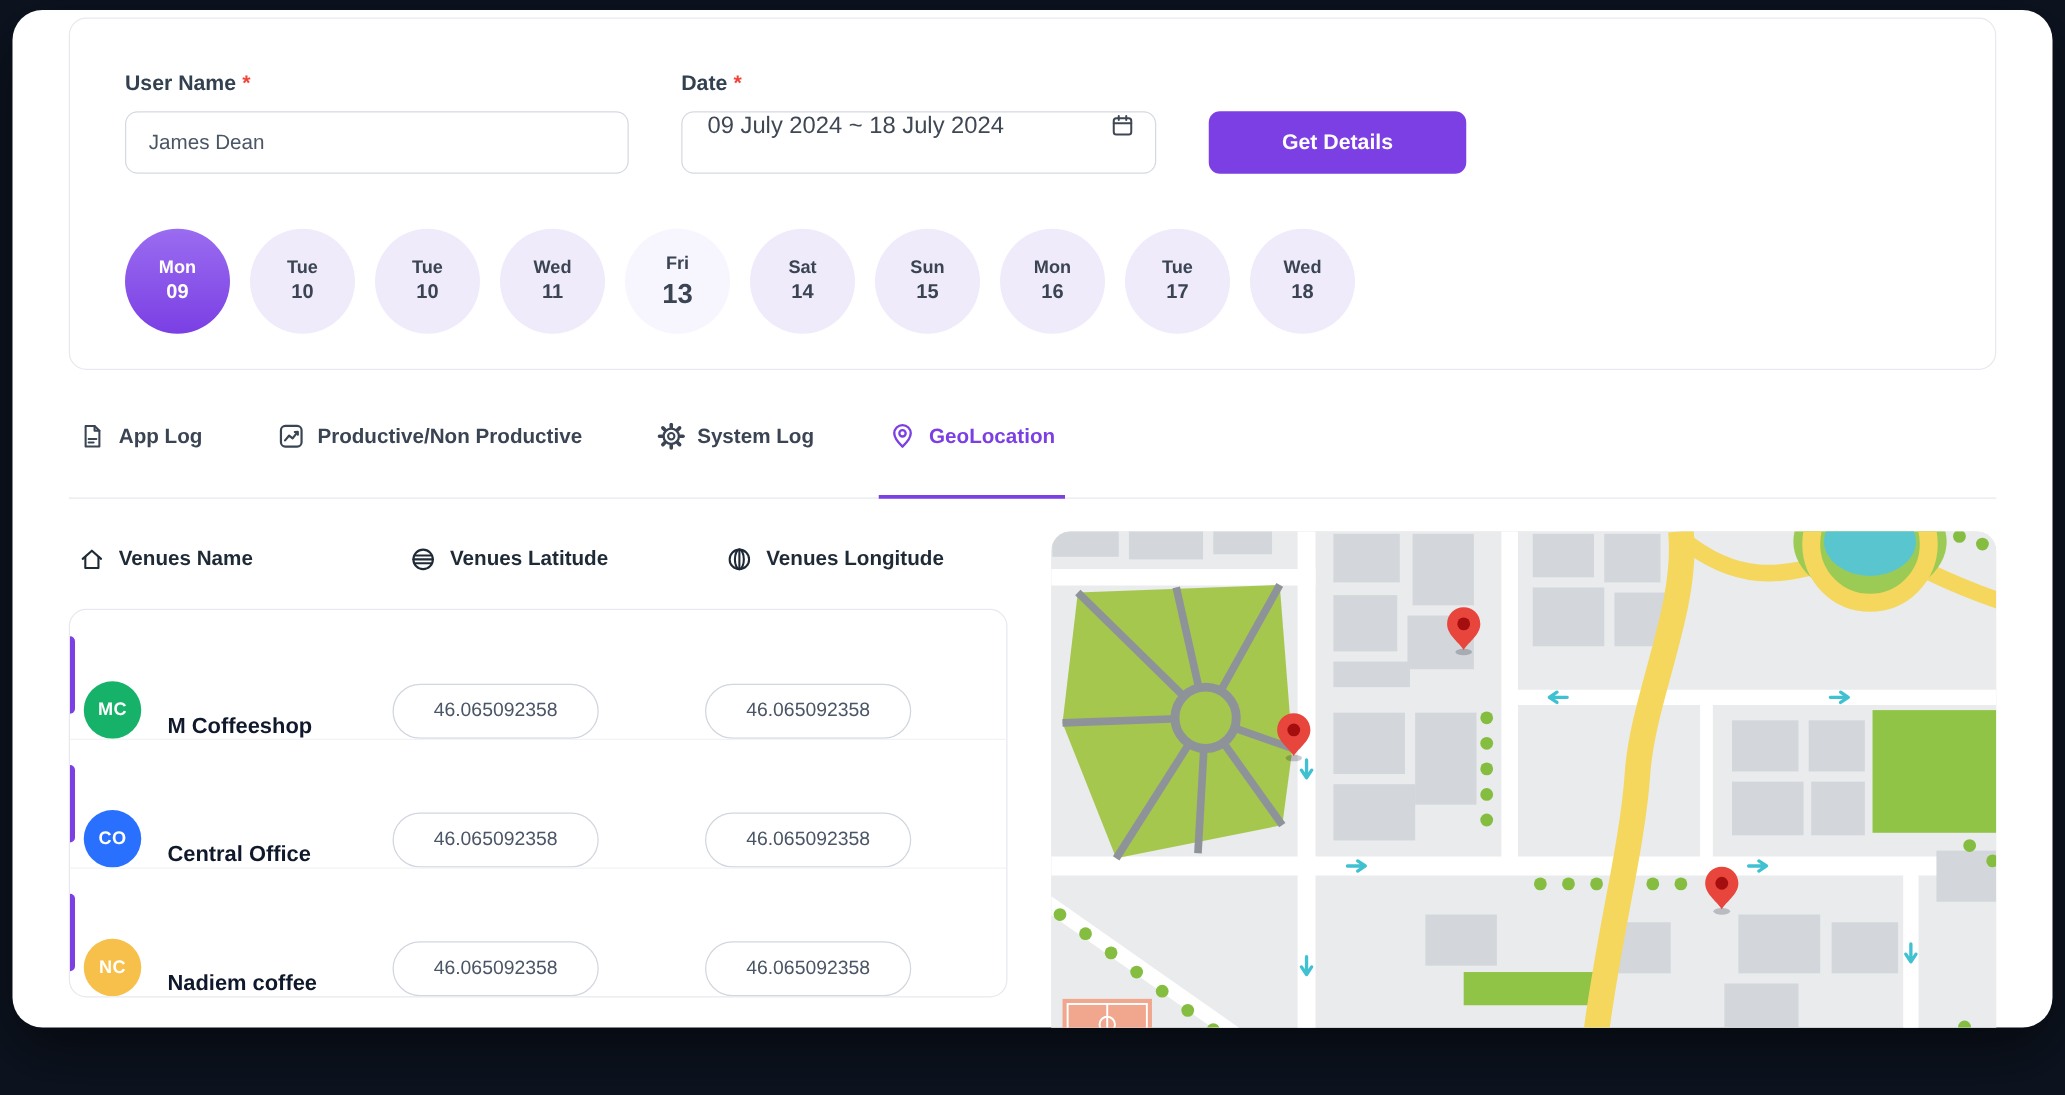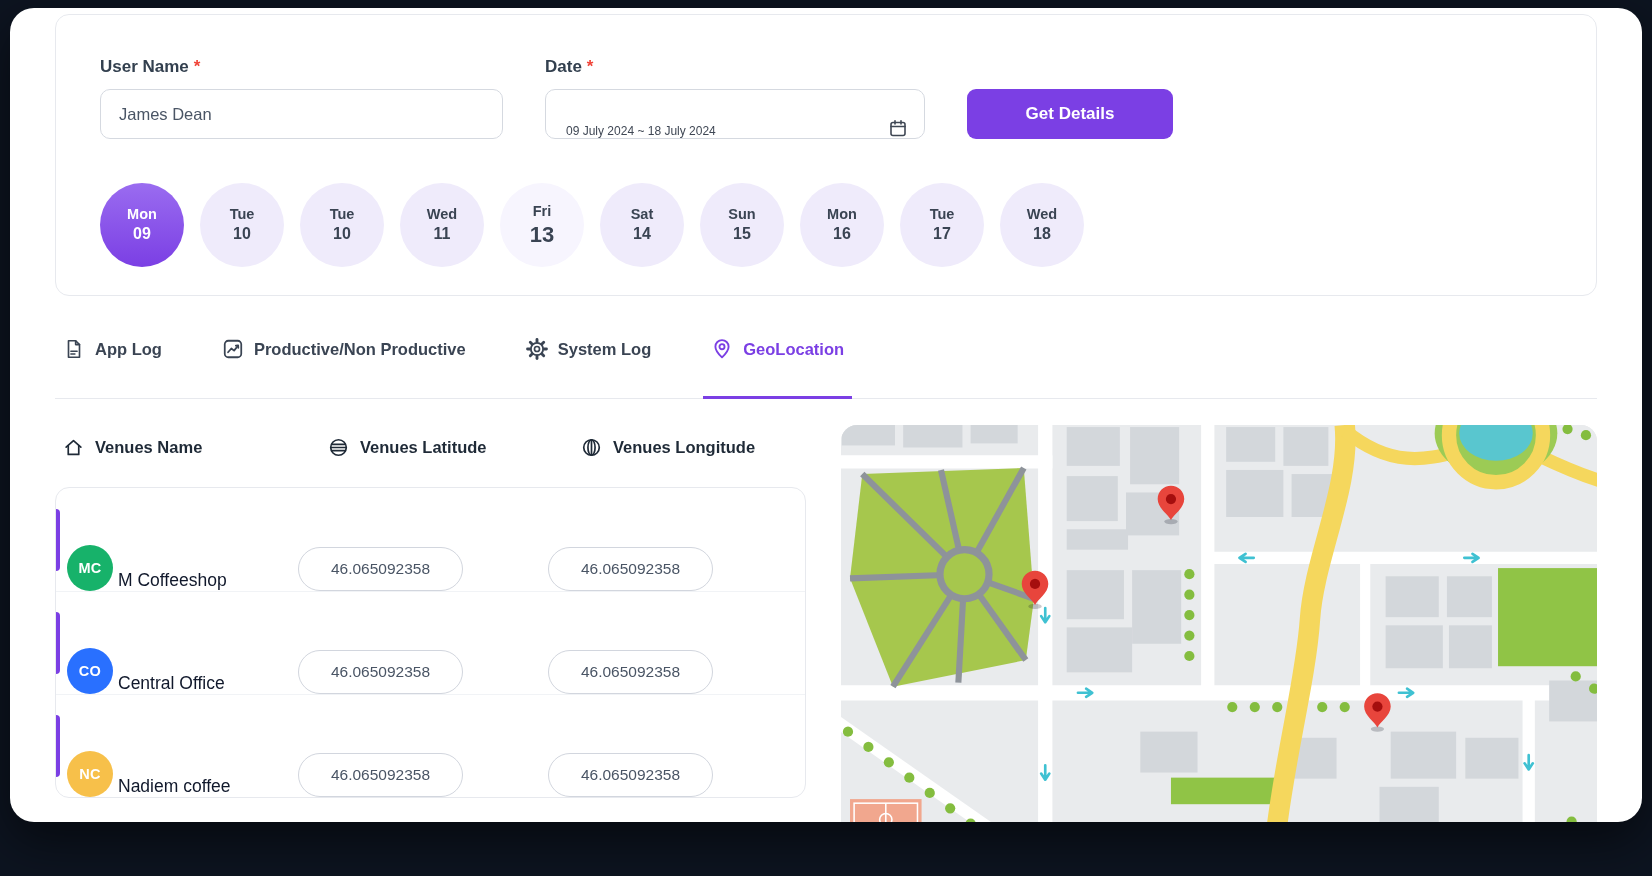--- a/index.html
+++ b/index.html
@@ -12,22 +12,22 @@
           box-shadow:0 18px 50px rgba(0,0,0,0.55); }
 
   
   .top-panel { border:1px solid #E7E9EE; border-radius:14px; padding:42px 44px 28px; }
   .form-row { display:flex; align-items:flex-end; gap:42px; }
   .field-label { font-size:17px; font-weight:bold; color:#33404F; margin-bottom:12px; display:flex; gap:5px; }
   .req { color:#F04438; font-weight:bold; }
   .text-input { width:403px; height:50px; border:1px solid #D5D9E0; border-radius:10px; padding:0 18px;
                 font-size:16.5px; color:#4A5565; outline:none; font-family:inherit; background:#fff; }
   .date-box { width:380px; height:50px; border:1px solid #D5D9E0; border-radius:10px; display:flex;
-              align-items:flex-end; justify-content:space-between; padding:0 16px 0 20px;
-              font-size:12px; color:#3F4754; cursor:pointer; background:#fff; }
+              align-items:flex-start; justify-content:space-between; padding:0 16px 0 20px;
+              font-size:19px; color:#3F4754; cursor:pointer; background:#fff; }
   .cal-ic { display:flex; align-items:center; }
   .btn-primary { width:206px; height:50px; background:#7B3FE4; color:#fff; font-weight:bold; font-size:17px;
                  border:none; border-radius:9px; cursor:pointer; font-family:inherit; }
 
   .days-row { display:flex; gap:16px; margin-top:44px; }
   .day-pill { width:84px; height:84px; border-radius:50%; background:#EFEBFB; color:#3A4453;
               display:flex; flex-direction:column; align-items:center; justify-content:center; cursor:pointer; }
   .day-pill .dname { font-size:14.5px; font-weight:bold; line-height:1.15; }
   .day-pill .dnum  { font-size:16px;  font-weight:bold; line-height:1.15; margin-top:2px; }
   .day-pill.selected { background:linear-gradient(180deg,#9A6CF0,#7B3FE4); color:#ffffff; }
@@ -50,21 +50,21 @@
   .vh-lat  { width:253px; }
   .vh-long { flex:1; }
 
   .venues-table { margin-top:18px; border:1px solid #E7E9EE; border-radius:14px; overflow:hidden; background:#fff; }
   .venue-row { position:relative; display:flex; align-items:flex-end; height:103px; padding-left:11px; cursor:pointer; }
   .venue-row + .venue-row { border-top:1px solid #F1F3F6; }
   .accent { position:absolute; left:0; top:50%; transform:translateY(-50%); width:4px; height:62px;
             background:#7B3FE4; border-radius:0 4px 4px 0; }
   .avatar { width:46px; height:46px; border-radius:50%; color:#fff; font-weight:bold; font-size:14.5px;
             display:flex; align-items:center; justify-content:center; flex:none; letter-spacing:.3px; }
-  .venue-name { margin-left:5px; width:180px; font-size:17.5px; font-weight:normal; color:#10182B; }
+  .venue-name { margin-left:21px; width:180px; font-size:17.5px; font-weight:bold; color:#10182B; }
   .coord-pill { width:165px; height:44px; border:1.5px solid #D2D6DE; border-radius:22px; display:flex;
                 align-items:center; justify-content:center; font-size:15.5px; color:#4A5565; background:#fff; }
   .coord-gap { width:85px; flex:none; }
 
   .map-wrap { flex:1; height:416px; border-radius:16px; overflow:hidden; position:relative; background:#E9EBED; cursor:grab; }
   .map-wrap svg { width:100%; height:100%; display:block; }
 </style>
 </head>
 <body>
 

